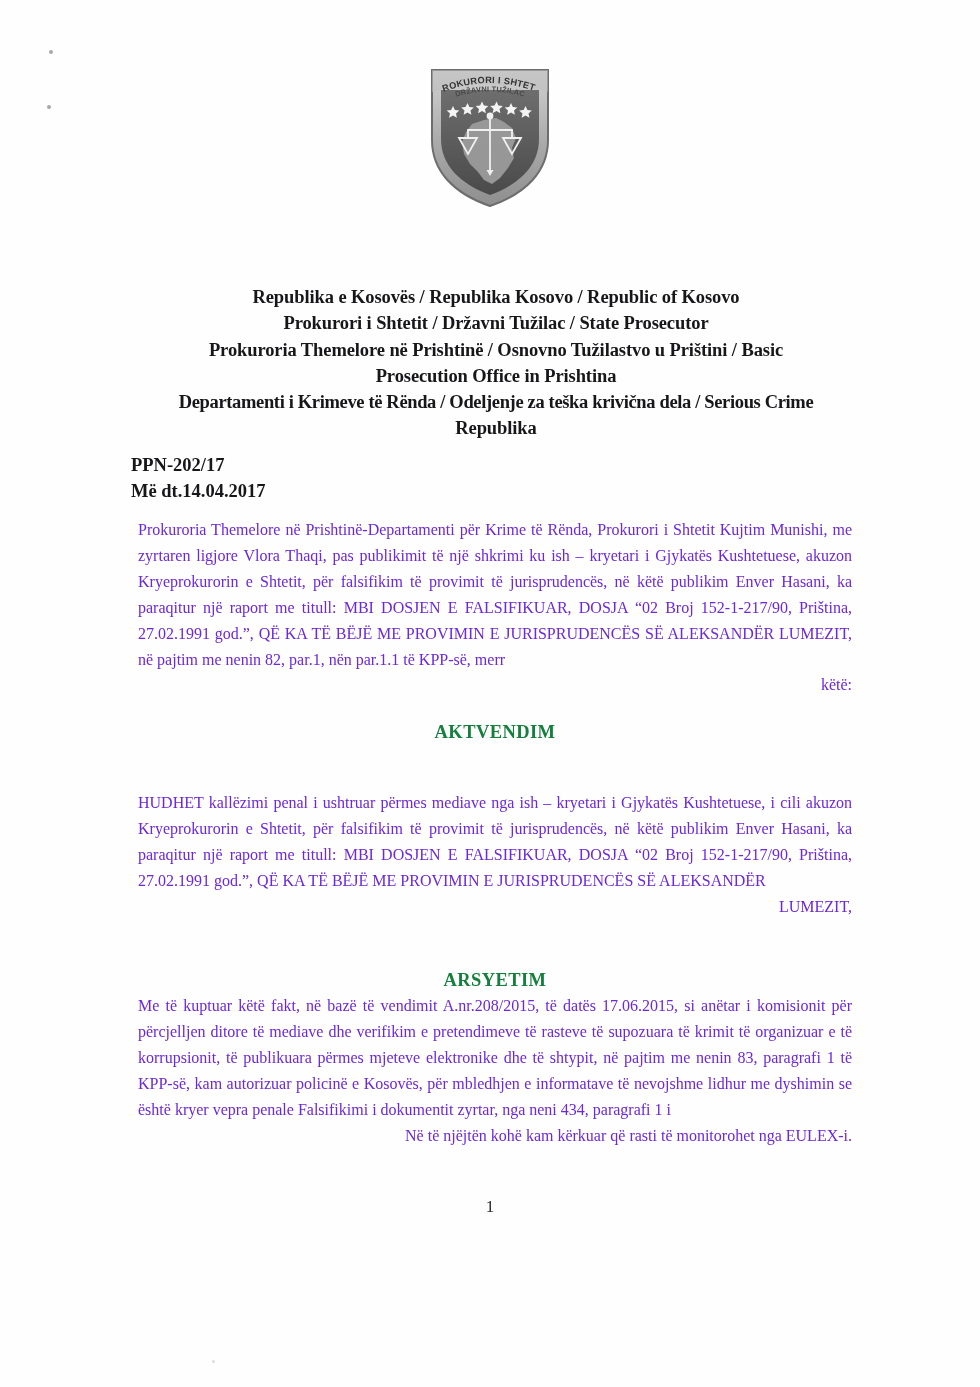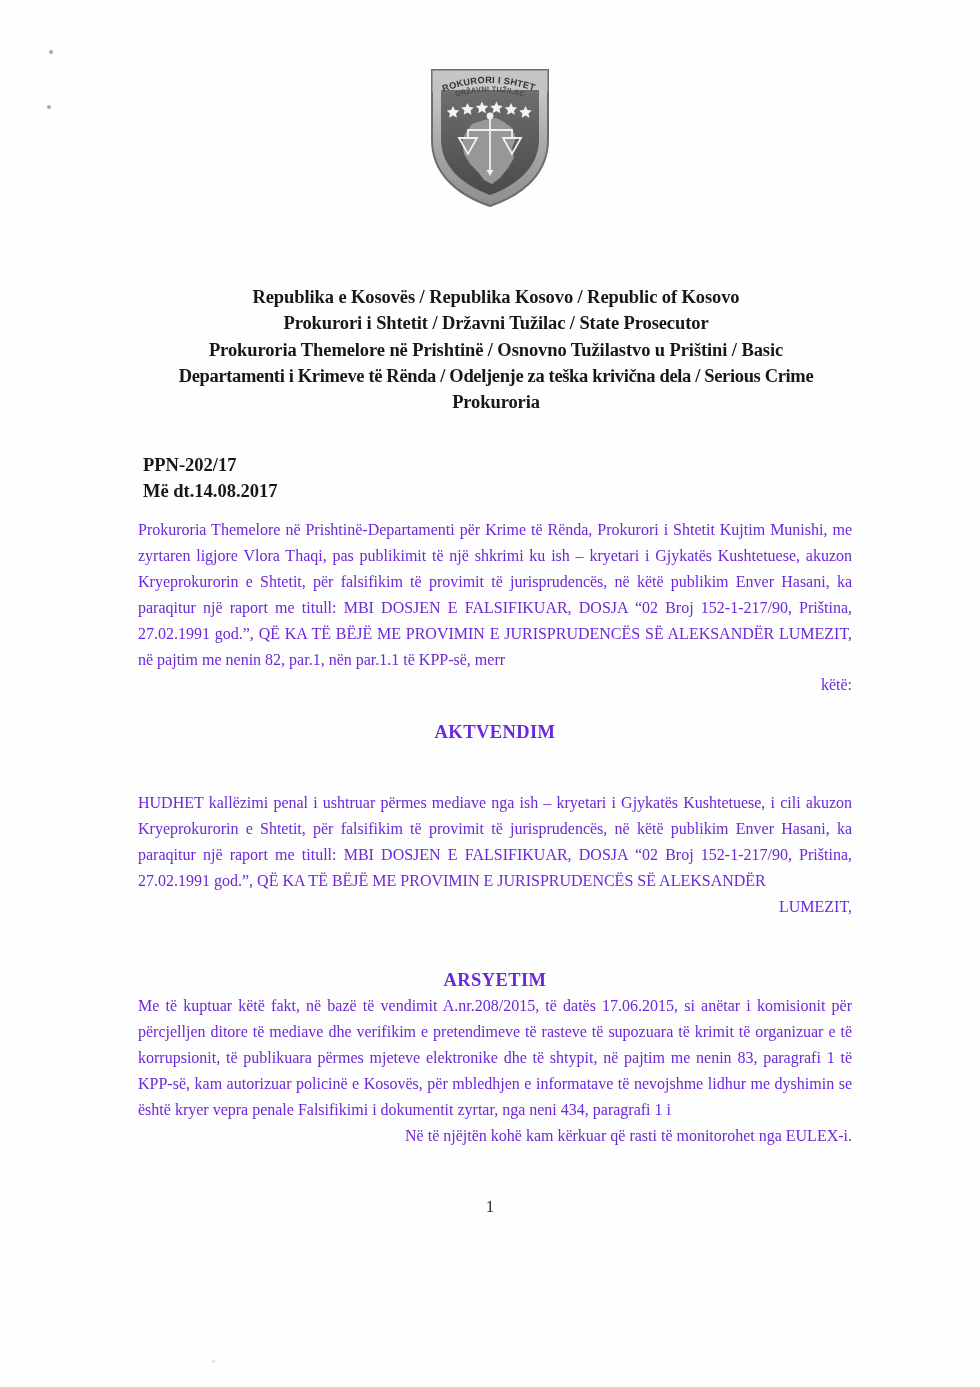--- a/index.html
+++ b/index.html
@@ -68,21 +68,21 @@
   
   .refblock {
     position: absolute;
     top: 452px;
     left: 131px;
     font-weight: bold;
     font-size: 18.5px;
     line-height: 1.42;
     color: #17171a;
   }
-  .refblock span { display: block; margin-left: 12px; }
+  .refblock span { display: block; }
 
   
   .body-text {
     position: absolute;
     left: 138px;
     width: 714px;
     font-size: 16px;
     line-height: 1.62;
     text-align: justify;
     text-justify: inter-word;
@@ -96,21 +96,21 @@
 
   
   .section-heading {
     position: absolute;
     left: 138px;
     width: 714px;
     text-align: center;
     font-weight: bold;
     font-size: 18.5px;
     letter-spacing: 0.4px;
-    color: #6d28d9;
+    color: #15803d;
   }
   .section-heading.h-aktvendim { top: 722px; }
   .section-heading.h-arsyetim  { top: 970px; }
 
   
   .page-number {
     position: absolute;
     top: 1197px;
     left: 0; right: 0;
     text-align: center;
@@ -185,27 +185,28 @@
         <circle cx="62" cy="50" r="3.4" fill="#efefef"></circle>
         <path d="M58.5 104 L65.5 104 L62 110 Z" fill="#efefef"></path>
       </svg>
     </div>
   </div>
 
   <div class="header-block">
     <span class="hline">Republika e Kosovës / Republika Kosovo / Republic of Kosovo</span>
     <span class="hline">Prokurori i Shtetit / Državni Tužilac / State Prosecutor</span>
     <span class="hline">Prokuroria Themelore në Prishtinë / Osnovno Tužilastvo u Prištini / Basic</span>
+    <span class="hline">Prosecution Office in Prishtina</span>
     <span class="hline wide">Departamenti i Krimeve të Rënda / Odeljenje za teška krivična dela / Serious Crime</span>
-    <span class="hline">Prokuroria</span>
+    <span class="hline">Republika</span>
   </div>
 
   <div class="refblock">
     <span>PPN-202/17</span>
-    <span>Më dt.14.08.2017</span>
+    <span>Më dt.14.04.2017</span>
   </div>
 
   <div class="body-text p-intro">
     <span>Prokuroria Themelore në Prishtinë-Departamenti për Krime të Rënda, Prokurori i Shtetit Kujtim  Munishi, me zyrtaren ligjore Vlora Thaqi, pas publikimit  të një shkrimi ku ish – kryetari i Gjykatës  Kushtetuese, akuzon Kryeprokurorin e Shtetit, për falsifikim të provimit të jurisprudencës, në këtë publikim Enver Hasani, ka paraqitur një raport me titull: MBI DOSJEN E FALSIFIKUAR, DOSJA “02 Broj 152-1-217/90, Priština, 27.02.1991 god.”, QË KA TË BËJË ME PROVIMIN E JURISPRUDENCËS SË ALEKSANDËR LUMEZIT, në pajtim me nenin 82, par.1, nën par.1.1 të KPP-së, merr</span>
     <div class="last-line">këtë:</div>
   </div>
 
   <div class="section-heading h-aktvendim">AKTVENDIM</div>
   <div class="body-text p-aktvendim">
     <span>HUDHET kallëzimi penal i ushtruar përmes mediave nga ish – kryetari i Gjykatës Kushtetuese, i cili akuzon Kryeprokurorin e Shtetit, për falsifikim të provimit të jurisprudencës, në këtë publikim Enver Hasani, ka paraqitur një raport me titull: MBI DOSJEN E FALSIFIKUAR, DOSJA “02 Broj 152-1-217/90, Priština, 27.02.1991 god.”, QË KA TË BËJË ME PROVIMIN E JURISPRUDENCËS SË ALEKSANDËR</span>

